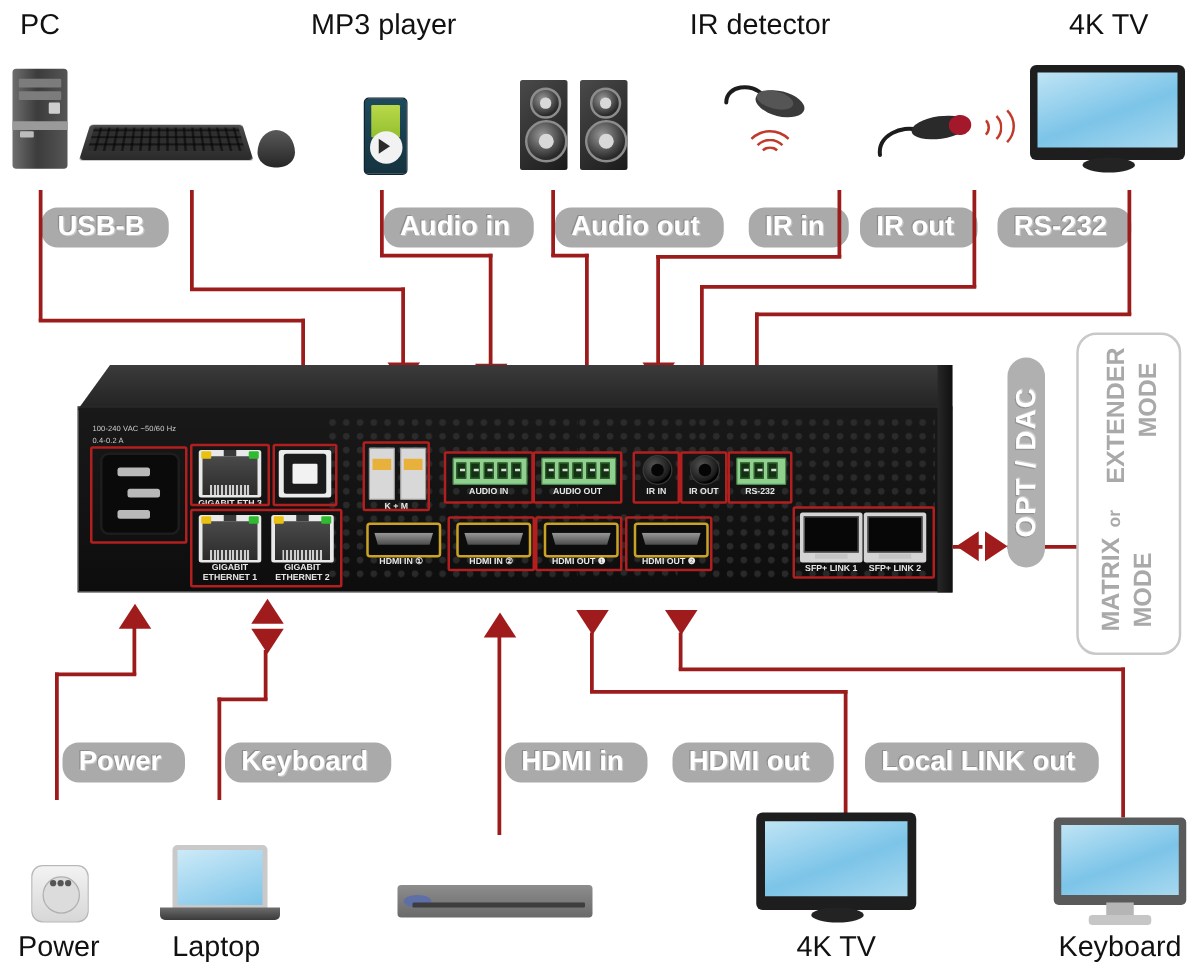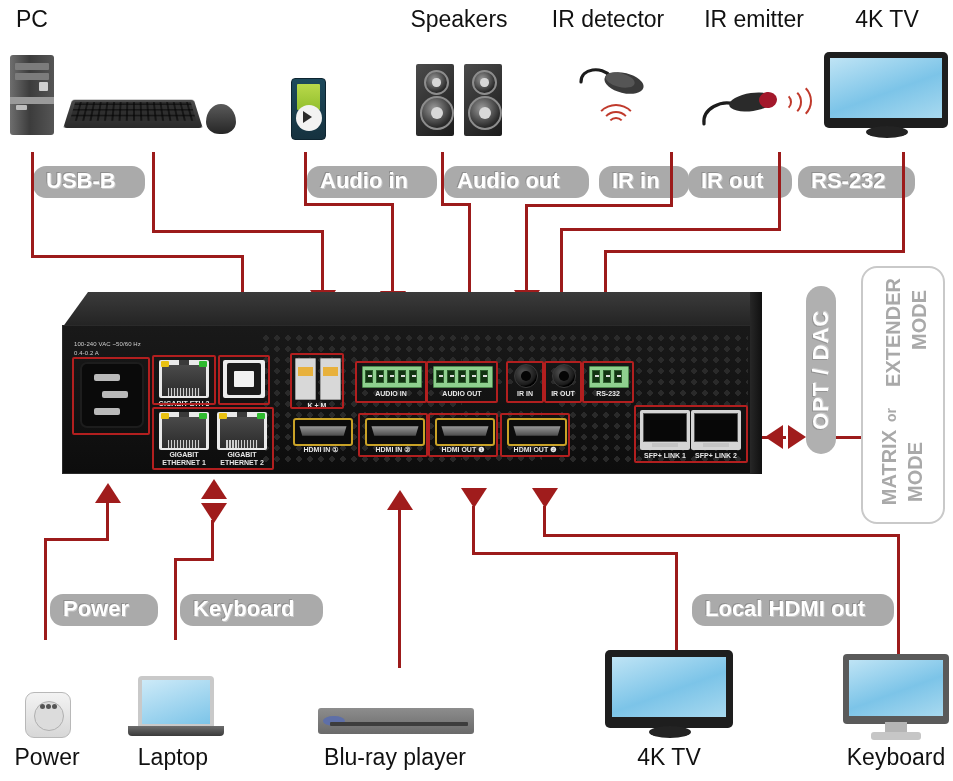--- a/index.html
+++ b/index.html
@@ -8,21 +8,21 @@
        font-family:"Liberation Sans",sans-serif;}
   .stage{position:absolute;left:0;top:0;width:953px;height:781px;}
 
   
   .devcap{position:absolute;color:#111;font-size:23px;line-height:26px;
           text-align:center;font-family:"Liberation Sans",sans-serif;}
 
   
   .pill{position:absolute;background:#aaaaaa;border-radius:13px;
         color:#ffffff;font-weight:bold;font-size:22px;line-height:28px;
-        padding:1px 29px 3px 13px;height:28px;white-space:nowrap;
+        padding:1px 19px 3px 13px;height:28px;white-space:nowrap;
         text-shadow:-1px -1px 0 #8d8d8d, 1px 1px 0 #c9c9c9;
         box-sizing:content-box;}
 
   
   .wire{position:absolute;background:#9c1b1b;}
   .wv{width:3px;}
   .wh{height:3px;}
 
   .tri{position:absolute;width:0;height:0;}
   .tri-up{border-left:13px solid transparent;border-right:13px solid transparent;
@@ -182,23 +182,22 @@
       border-left-color:transparent;border-right-color:transparent;border-bottom-color:transparent;}
   .wavearc.r{border:2.5px solid #c0392b;border-top-color:transparent;
       border-left-color:transparent;border-bottom-color:transparent;}
 </style>
 </head>
 <body>
 
 <div class="stage">
 
   <div class="devcap" style="left:2px;top:6px;width:60px;">PC</div>
-  <div class="devcap" style="left:390px;top:6px;width:138px;">Speakers</div>
+  <div class="devcap" style="left:232px;top:6px;width:150px;">MP3 player</div>
   <div class="devcap" style="left:528px;top:6px;width:160px;">IR detector</div>
-  <div class="devcap" style="left:678px;top:6px;width:152px;">IR emitter</div>
   <div class="devcap" style="left:832px;top:6px;width:110px;">4K TV</div>
 
   <div class="eq" style="left:10px;top:55px;width:44px;height:82px;">
     <div class="pc-body"></div>
     <div class="pc-bay" style="top:8px;"></div>
     <div class="pc-bay" style="top:18px;"></div>
     <div class="pc-sq" style="right:6px;top:27px;"></div>
     <div class="pc-strip" style="top:42px;"></div>
     <div class="pc-sq" style="left:6px;top:50px;width:11px;height:5px;background:#bdbdbd;"></div>
   </div>
@@ -455,21 +454,23 @@
   <div class="wire wh" style="left:472px;top:552px;width:206px;"></div>
   <div class="wire wv" style="left:675px;top:552px;height:100px;"></div>
 
   <div class="tri tri-dn" style="left:532px;top:488px;"></div>
   <div class="wire wv" style="left:543px;top:506px;height:30px;"></div>
   <div class="wire wh" style="left:543px;top:534px;width:357px;"></div>
   <div class="wire wv" style="left:897px;top:534px;height:120px;"></div>
 
   <div class="pill" style="left:50px;top:594px;">Power</div>
   <div class="pill" style="left:180px;top:594px;">Keyboard</div>
-  <div class="pill" style="left:692px;top:594px;">Local HDMI out</div>
+  <div class="pill" style="left:404px;top:594px;">HDMI in</div>
+  <div class="pill" style="left:538px;top:594px;">HDMI out</div>
+  <div class="pill" style="left:692px;top:594px;">Local LINK out</div>
 
   <div class="eq outlet" style="left:25px;top:692px;width:44px;height:44px;">
     <div class="ring"></div>
     <div class="dot" style="left:14px;"></div>
     <div class="dot" style="left:20px;"></div>
     <div class="dot" style="left:26px;"></div>
   </div>
 
   <div class="eq" style="left:128px;top:676px;width:96px;height:62px;">
     <div class="lt-lid" style="left:10px;top:0;width:76px;height:52px;"></div>
@@ -490,17 +491,16 @@
 
   <div class="eq" style="left:843px;top:654px;width:106px;height:88px;">
     <div class="mon-f" style="left:0;top:0;width:106px;height:70px;"></div>
     <div class="tv-s" style="left:6px;top:6px;width:94px;height:56px;"></div>
     <div class="mon-neck" style="left:42px;top:68px;width:22px;height:12px;"></div>
     <div class="mon-base" style="left:28px;top:78px;width:50px;height:8px;"></div>
   </div>
 
   <div class="devcap" style="left:2px;top:744px;width:90px;">Power</div>
   <div class="devcap" style="left:118px;top:744px;width:110px;">Laptop</div>
-  <div class="devcap" style="left:300px;top:744px;width:190px;">Blu-ray player</div>
   <div class="devcap" style="left:614px;top:744px;width:110px;">4K TV</div>
   <div class="devcap" style="left:840px;top:744px;width:112px;">Keyboard</div>
 
 </div>
 
 </body></html>

